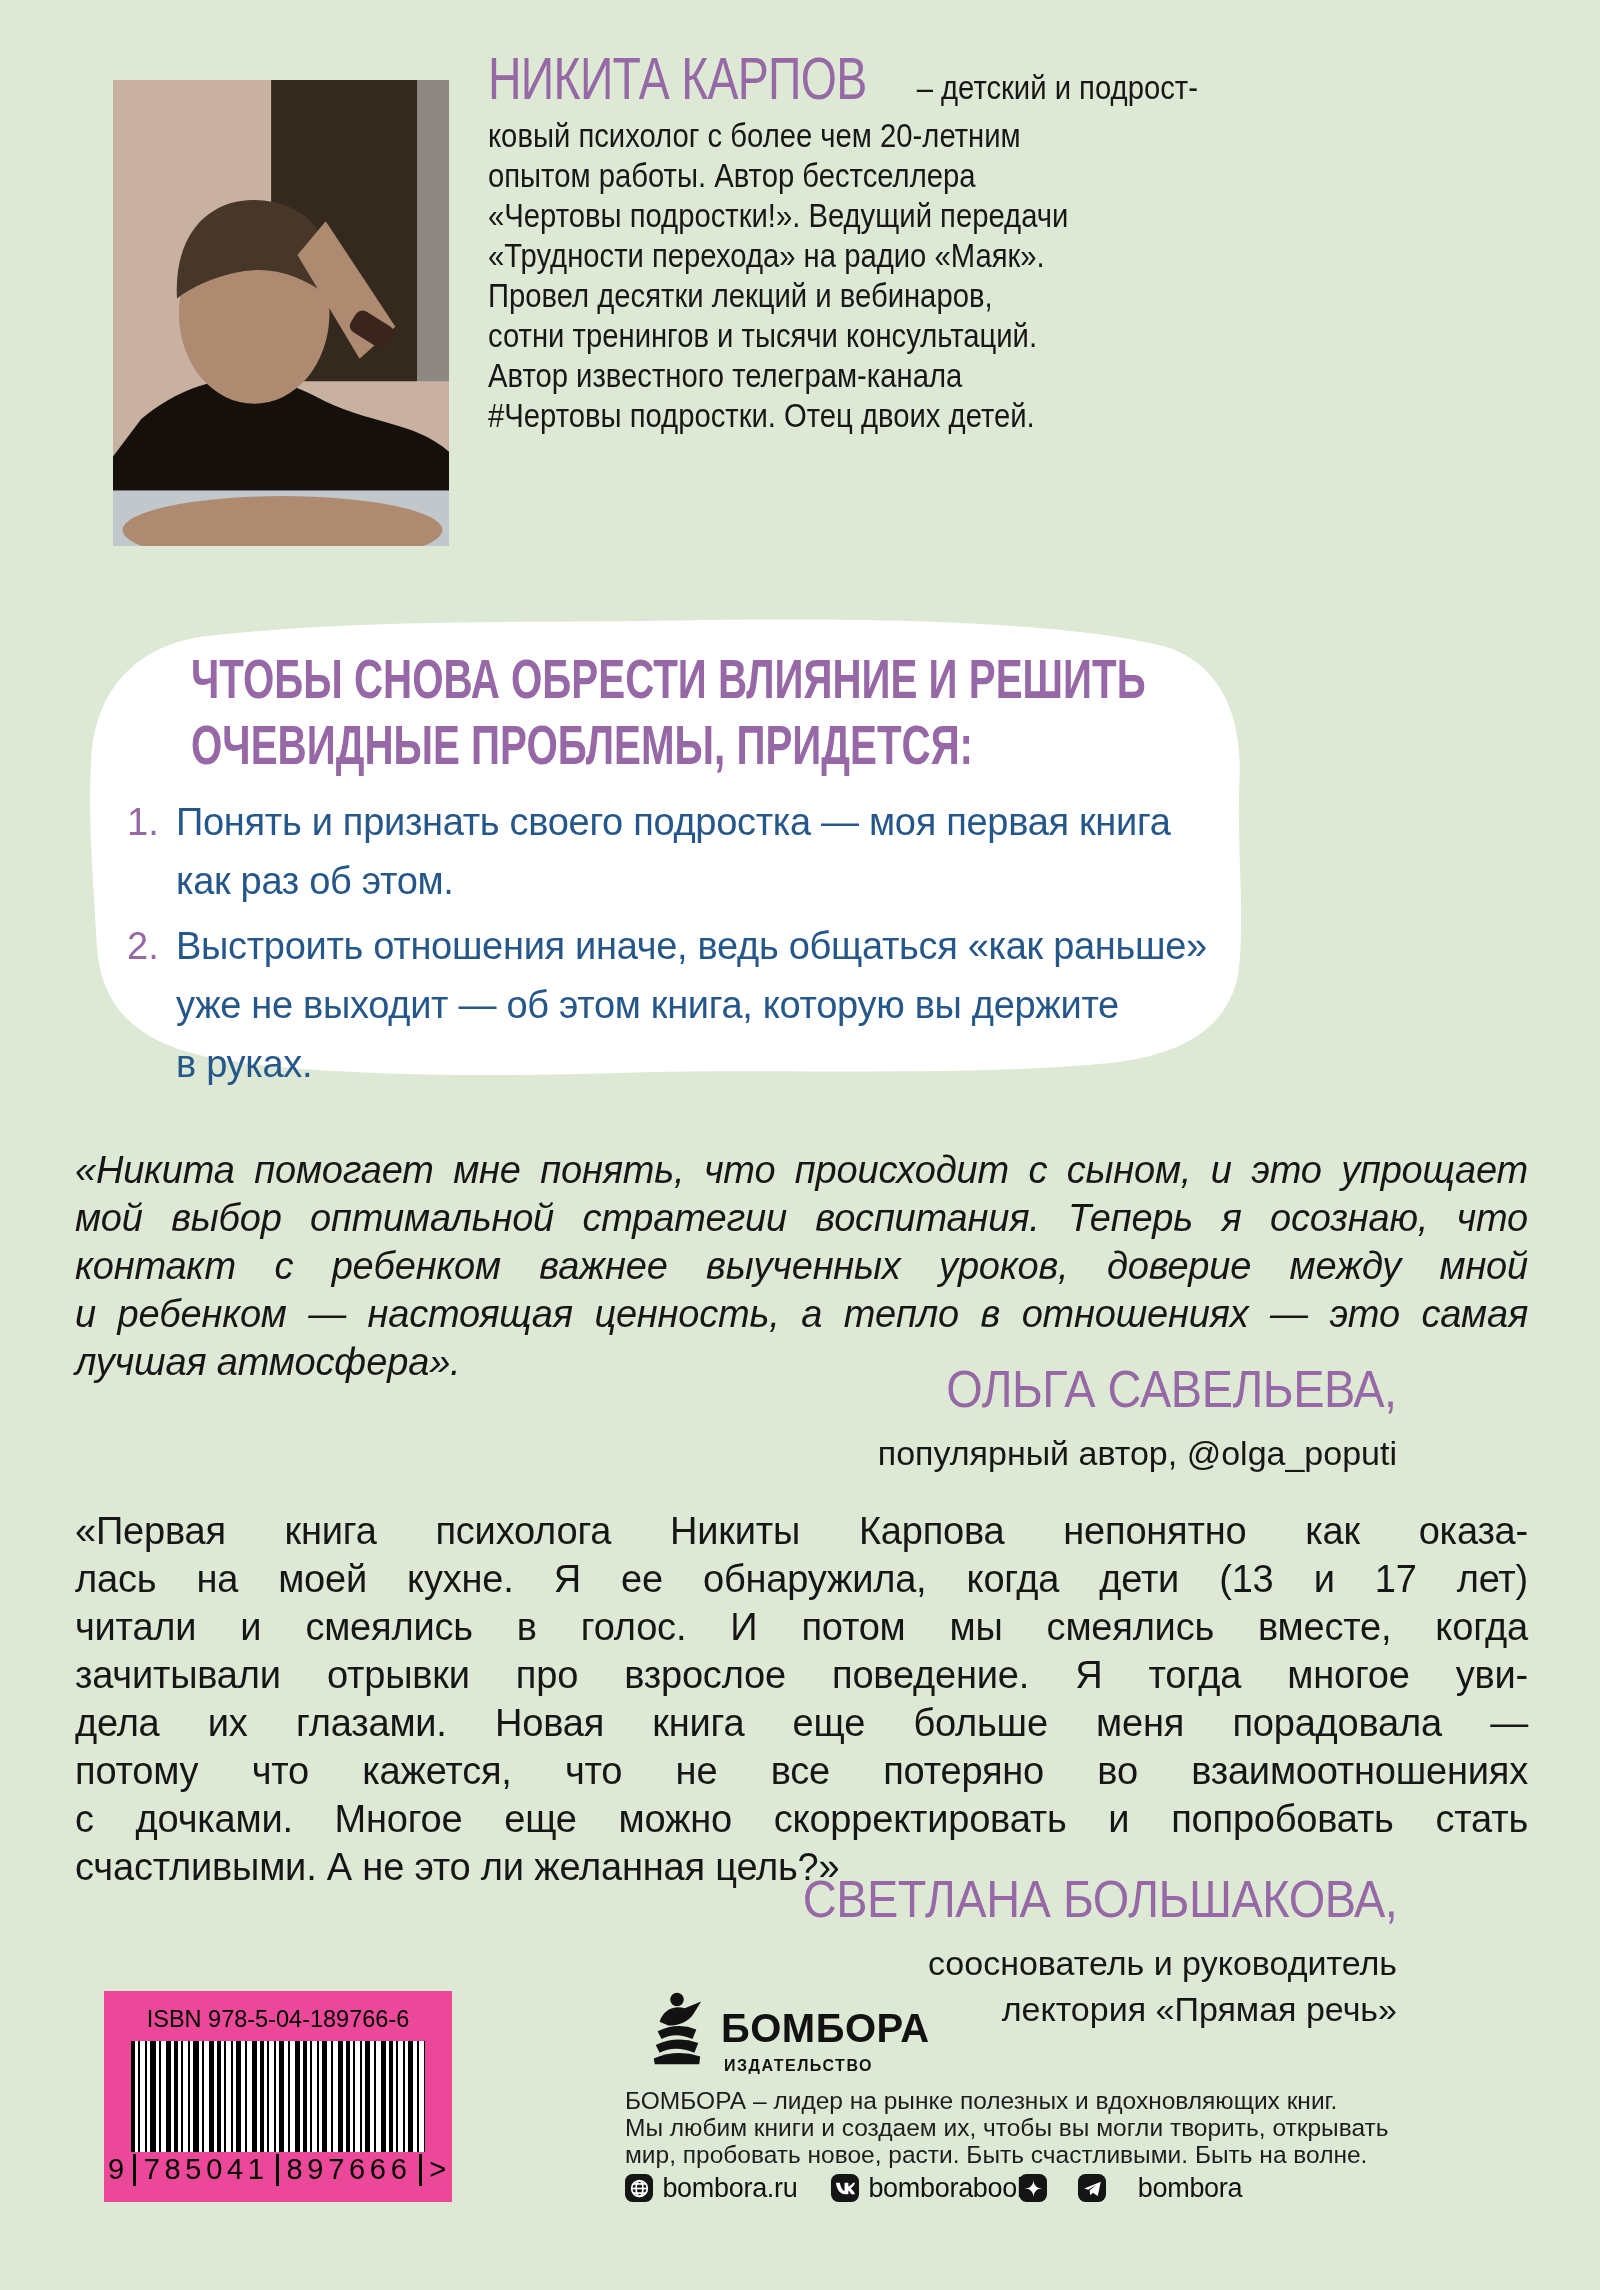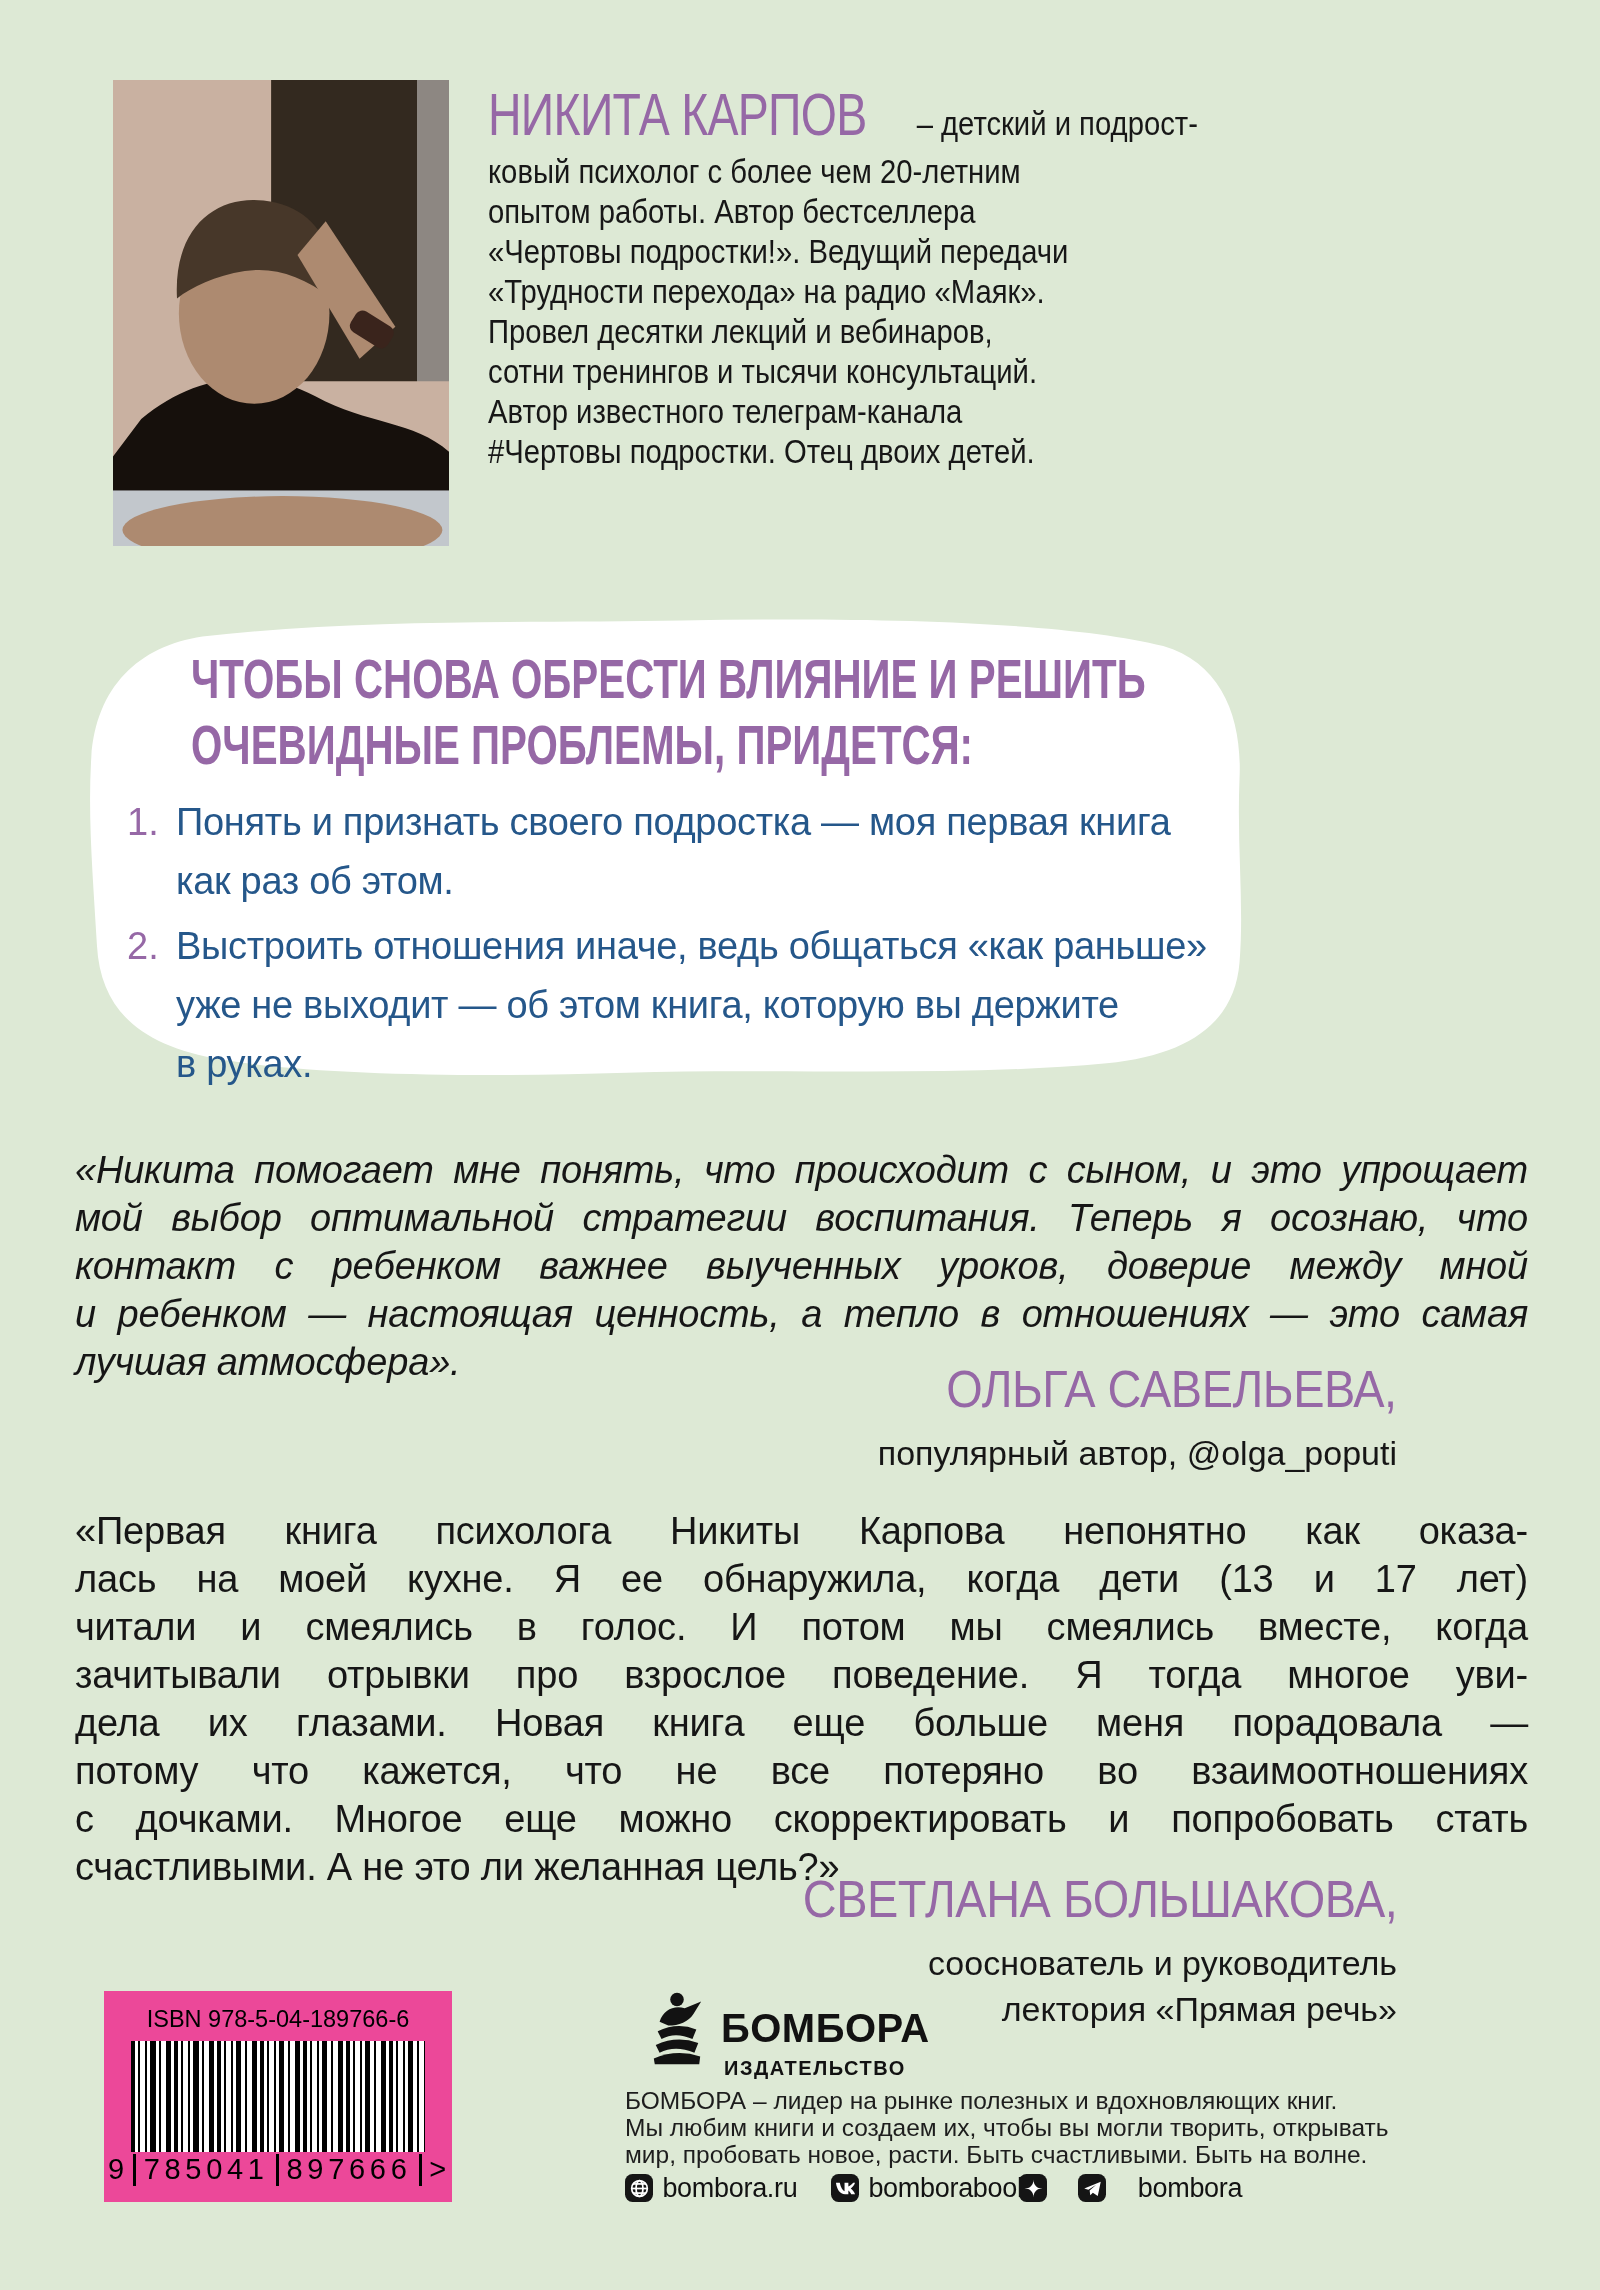--- a/index.html
+++ b/index.html
@@ -6,21 +6,21 @@
   body{
     width:1601px;height:2291px;position:relative;overflow:hidden;
     background:#dde9d5;
     font-family:"Liberation Sans", sans-serif;
     color:#1a1a1a;
   }
   
   .photo{position:absolute;left:113px;top:80px;width:336px;height:466px;overflow:hidden;background:#c9b1a1;}
   .photo svg{display:block;width:100%;height:100%;}
   
-  .bio{position:absolute;left:488px;top:51px;width:610px;margin-top:36px;}
+  .bio{position:absolute;left:488px;top:51px;width:610px;}
   .cx{transform:scaleX(.86);transform-origin:0 0;width:710px;}
   .bio-first{font-size:34px;line-height:55px;white-space:nowrap;color:#171717;}
   .author-name{
     font-size:60px;color:#9668a6;letter-spacing:-0.9px;
     display:inline-block;transform:scaleX(.90);transform-origin:0 78%;
     font-weight:500;
   }
   .bio-rest > div{font-size:34px;line-height:40px;color:#171717;white-space:nowrap;}
   
   .blob{position:absolute;left:80px;top:614px;width:1168px;height:471px;}
@@ -59,21 +59,21 @@
       #000 0 3.8px,#fff 3.8px 6.6px,#000 6.6px 8.5px,#fff 8.5px 14px,
       #000 14px 16px,#fff 16px 19px,#000 19px 24.5px,#fff 24.5px 28px,
       #000 28px 30px,#fff 30px 35px,#000 35px 40px,#fff 40px 43px);
   }
   .digits{margin-top:1.9px;text-align:center;font-size:29px;color:#000;letter-spacing:1.9px;white-space:nowrap;}
   .gbar{display:inline-block;width:2.8px;height:32px;background:#000;margin:0 7.5px;vertical-align:-6.6px;}
   .digits .grp{letter-spacing:4.7px;}
   .logo-icon{position:absolute;left:648px;top:1989px;width:58px;height:77px;}
   .logo-icon svg{width:100%;height:100%;display:block;}
   .pub-name{position:absolute;left:721px;top:2006px;font-size:40px;font-weight:700;color:#121212;letter-spacing:0.5px;}
-  .pub-sub{position:absolute;left:724px;top:2057px;font-size:20px;font-weight:700;color:#121212;letter-spacing:1.5px;}
+  .pub-sub{position:absolute;left:724px;top:2057px;font-size:16px;font-weight:700;color:#121212;letter-spacing:1.5px;}
   .about{position:absolute;left:625px;top:2087px;width:716px;}
   .about > div{font-size:24.5px;line-height:27px;color:#1d1d1d;white-space:nowrap;}
   .social{position:absolute;top:2173px;height:30px;display:flex;align-items:center;}
   .s1{left:625px;} .s2{left:812px;padding-left:19px;} .s3{left:1019px;gap:22px;}
   .sicon{width:28px;height:28px;border-radius:7.5px;background:#151515;display:inline-flex;
          align-items:center;justify-content:center;margin-right:9.4px;flex:none;}
   .sicon svg{display:block;}
   .slabel{font-size:27px;color:#121212;letter-spacing:-0.3px;}
 </style>
 </head>

